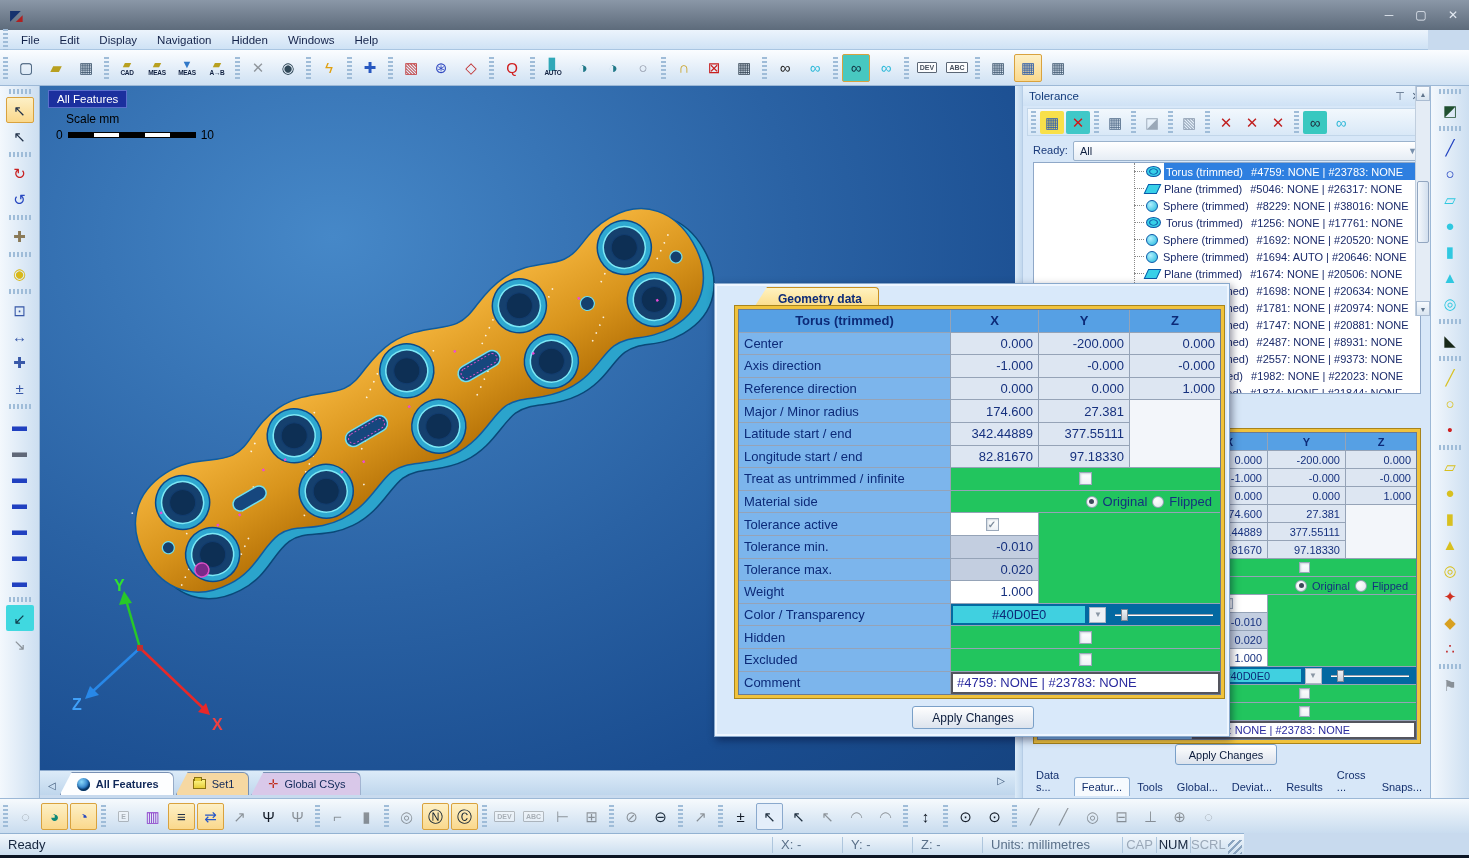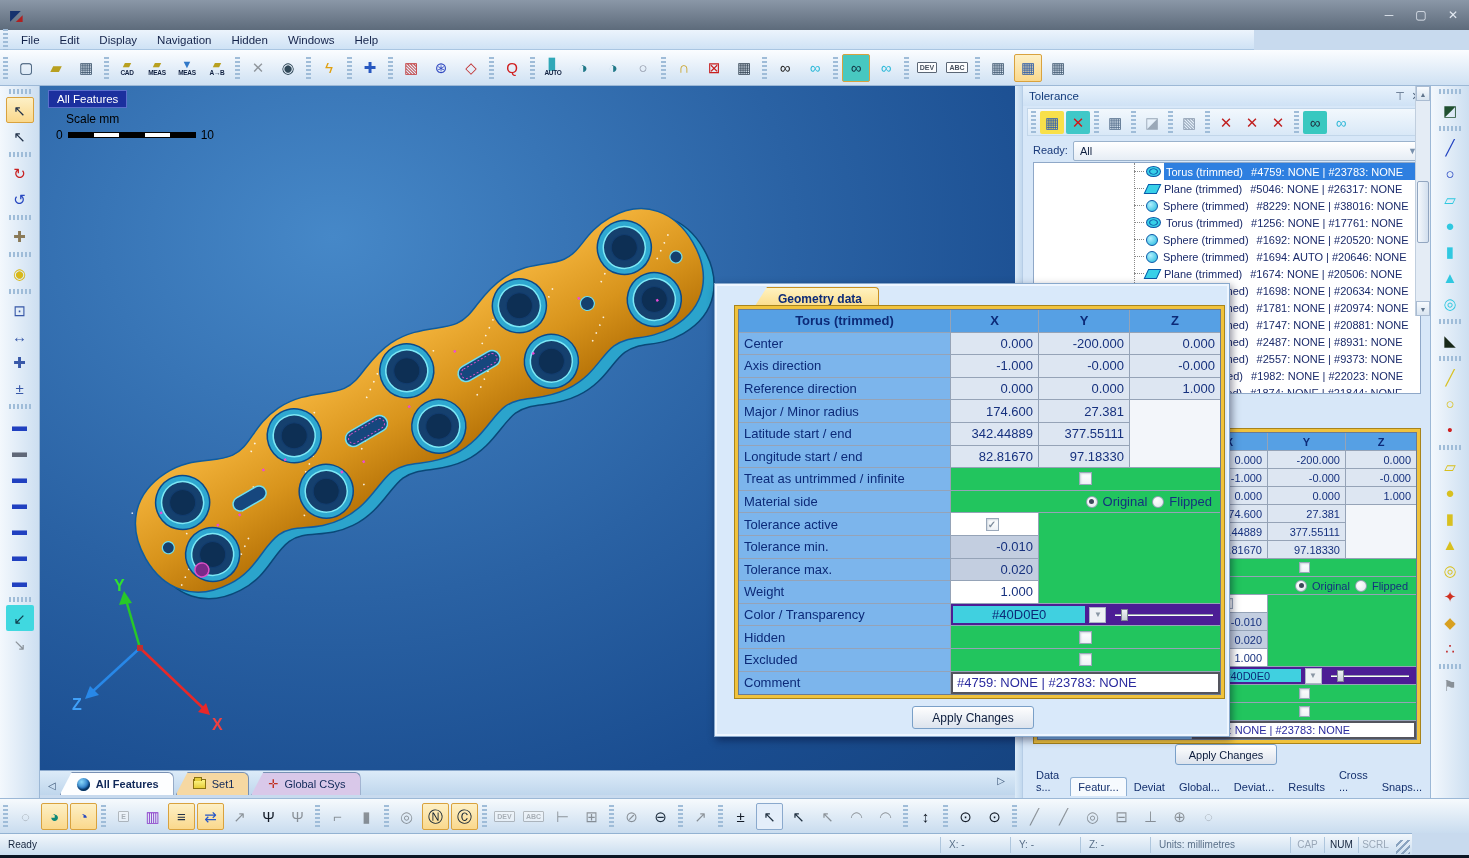--- a/index.html
+++ b/index.html
@@ -8,21 +8,21 @@
 
   
   #titlebar{position:absolute;left:0;top:0;width:1469px;height:30px;
     background:linear-gradient(#8a97a7,#5d6b7b);display:flex;align-items:center;color:#dfe6ee}
   #titlebar .title{position:absolute;left:0;right:0;text-align:center;font-size:12px;color:#d9e0ea}
   #applogo{margin-left:10px;display:flex;z-index:2}
   #applogo .l1{color:#16336e;font-size:14px}#applogo .l2{color:#b02020;font-size:9px;margin-left:-5px;margin-top:6px}
   #winbtns{position:absolute;right:8px;top:0;height:30px;display:flex;align-items:center;gap:16px;z-index:2}
   #winbtns span{font-size:12px;color:#e4eaf2;width:16px;text-align:center}
 
-  #menubar{position:absolute;left:0;top:30px;width:1254px;height:20px;
+  #menubar{position:absolute;left:0;top:30px;width:1428px;height:20px;
     background:linear-gradient(#ecf4fc,#cfe2f5);border-bottom:1px solid #aac6e2;display:flex;align-items:center;color:#14234a}
   #menubar .mi{padding:2px 10px;font-size:11.5px}
 
   
   .bar{display:flex;align-items:center}
   .ic{display:inline-flex;flex-direction:column;align-items:center;justify-content:center;
       border:1px solid transparent;border-radius:2px;line-height:1;flex:none}
   .ic .g{font-size:15px}
   .ic .s{font-size:6.5px;font-weight:bold;color:#102040;margin-top:0px;letter-spacing:-.3px}
   .ic .txtic{font-size:7px;font-weight:bold;border:1px solid #5a6675;padding:1px 2px;color:#46505e;background:#fcfdfe;border-radius:1px}
@@ -144,21 +144,21 @@
   .rgt{justify-content:flex-end;padding-right:8px;gap:5px}
   .geo-lg{--rh:22.6px;--lw:212px;--c0:88px;--c1:91px;--c2:90px;font-size:13px}
   .geo-sm{--rh:18px;--lw:154px;--c0:76px;--c1:78px;--c2:70px;font-size:11px}
   .cb{width:13px;height:13px;border:1px solid #9aa8ba;background:linear-gradient(#fff,#eef2f6);
       box-shadow:inset 1px 1px 2px #ccd4dc;font-size:10px;line-height:11px;text-align:center;color:#7e8c9c;font-weight:bold;flex:none}
   .geo-sm .cb{width:11px;height:11px;font-size:8px;line-height:9px}
   .rd{width:12px;height:12px;border-radius:50%;border:1px solid #93a1b3;flex:none;
       background:radial-gradient(circle at 35% 35%,#fff,#dfe6ec);display:inline-flex;align-items:center;justify-content:center}
   .rd.on::after{content:"";width:5px;height:5px;border-radius:50%;background:#3c4a5a}
   .rlab{color:#14317e}
-  .gt-color{background:#4c1d95;display:flex;align-items:center;gap:4px;padding:2px;justify-content:center}
+  .gt-color{background:#0369a1;display:flex;align-items:center;gap:4px;padding:2px;justify-content:center}
   .swatch{flex:1.9;height:100%;display:flex;align-items:center;justify-content:center;color:#0c2a78}
   .ddbtn{width:17px;height:16px;background:#eef1f5;border:1px solid #aab6c4;color:#8a96a4;font-size:8px;
       display:flex;align-items:center;justify-content:center;flex:none}
   .slider{flex:1.4;height:14px;position:relative;margin:0 5px}
   .slider .track{position:absolute;left:0;right:0;top:6px;height:2px;background:#9aa2ae;border-bottom:1px solid #fdfdfd}
   .slider .thumb{position:absolute;left:6px;top:1px;width:7px;height:12px;
       background:linear-gradient(#eef1f4,#c8ced6);border:1px solid #7e8894}
   .cmtwrap{background:#fff;padding:0}
   .cmt{flex:1;height:100%;border:2px solid #54555e;background:#fff;display:flex;align-items:center;
       padding-left:4px;color:#2a2a9e;overflow:hidden;white-space:nowrap}
@@ -166,23 +166,23 @@
       color:#0c1c3c;display:flex;align-items:center;justify-content:center;font-size:12px}
 
   
   #dialog{position:absolute;left:714px;top:283px;width:516px;height:454px;z-index:50;
      background:#d9e9fa;border:1px solid #88a8cc;box-shadow:2px 3px 8px rgba(0,0,30,.45),inset 0 0 0 2px #eef6ff}
   #dlgtab{position:absolute;left:38px;top:3px;height:22px;padding:0 16px 0 24px;display:flex;align-items:center;
      background:linear-gradient(#fff2c0,#fbda84);border:1px solid #c89020;border-bottom:0;border-radius:4px 4px 0 0;
      color:#0c2a78;font-weight:bold;font-size:12px;clip-path:polygon(14px 0,100% 0,100% 100%,0 100%)}
 
   
-  #status{position:absolute;left:0;top:833px;width:1412px;height:22px;
+  #status{position:absolute;left:0;top:833px;width:1244px;height:22px;
      background:linear-gradient(#f2f7fc,#cbdeef);border-top:1px solid #93b2d2;display:flex;align-items:center;
-     font-size:10px;color:#16263e}
+     font-size:13px;color:#16263e}
   #status .ready{margin-left:8px}
   .sseg{border-left:1px solid #aec6dd;height:16px;display:flex;align-items:center;padding-left:8px;color:#5a7089}
   .kb{width:34px;text-align:center;color:#9aa8b8;border-left:1px solid #aec6dd;height:16px;line-height:16px}
   .kb.on{color:#14243c}
   #sgrip{width:14px;height:14px;margin:4px 2px 0 4px;
      background:repeating-linear-gradient(135deg,transparent 0 3px,#8aa4c0 3px 5px)}
   #winedge{position:absolute;left:0;top:855px;width:1469px;height:3px;background:#0c1624}
   #splitter{position:absolute;left:1015px;top:86px;width:7px;height:712px;background:linear-gradient(90deg,#dcebf8,#c2d8ee)}
 </style>
 </head>
@@ -906,21 +906,21 @@
           <div class="gt-c gt-lab">Comment</div>
           <div class="gt-c cmtwrap call">
             <span class="cmt">#4759: NONE | #23783: NONE</span>
           </div>
         </div>
       </div>
     </div>
   <div class="rtabs" id="rtabs">
       <span class="rtab">Data s...</span>
       <span class="rtab act">Featur...</span>
-      <span class="rtab">Deviat</span>
+      <span class="rtab">Tools</span>
       <span class="rtab">Global...</span>
       <span class="rtab">Deviat...</span>
       <span class="rtab">Results</span>
       <span class="rtab">Cross ...</span>
       <span class="rtab">Snaps...</span>
     </div>
 <div class="apply" style="left: 152px; top: 658px; width: 102px; height: 21px; font-size: 11px;">Apply Changes</div>
   </div>
 
 <div id="dialog">

